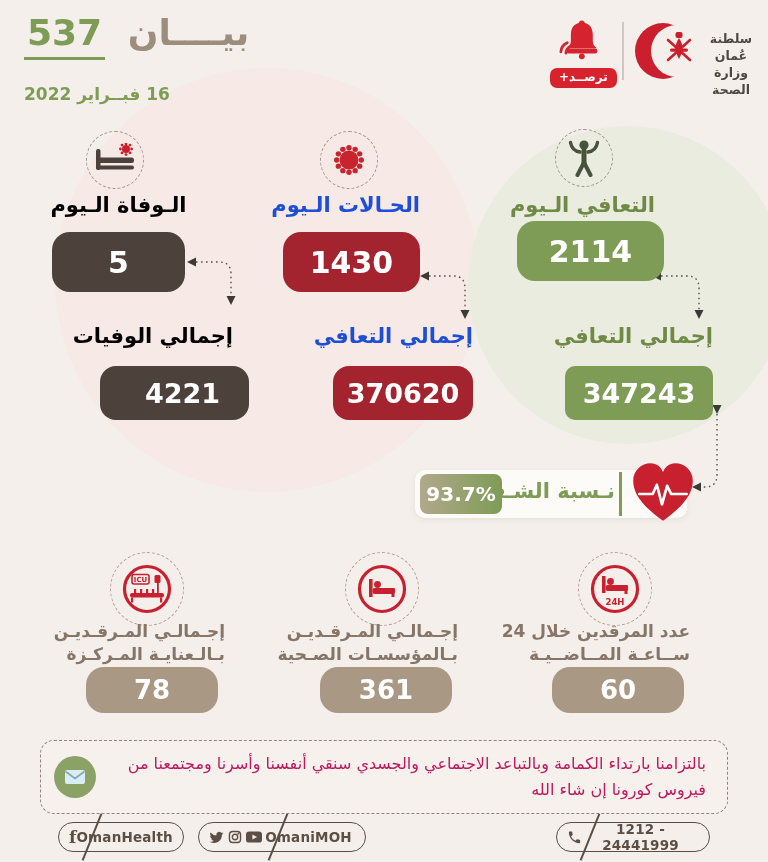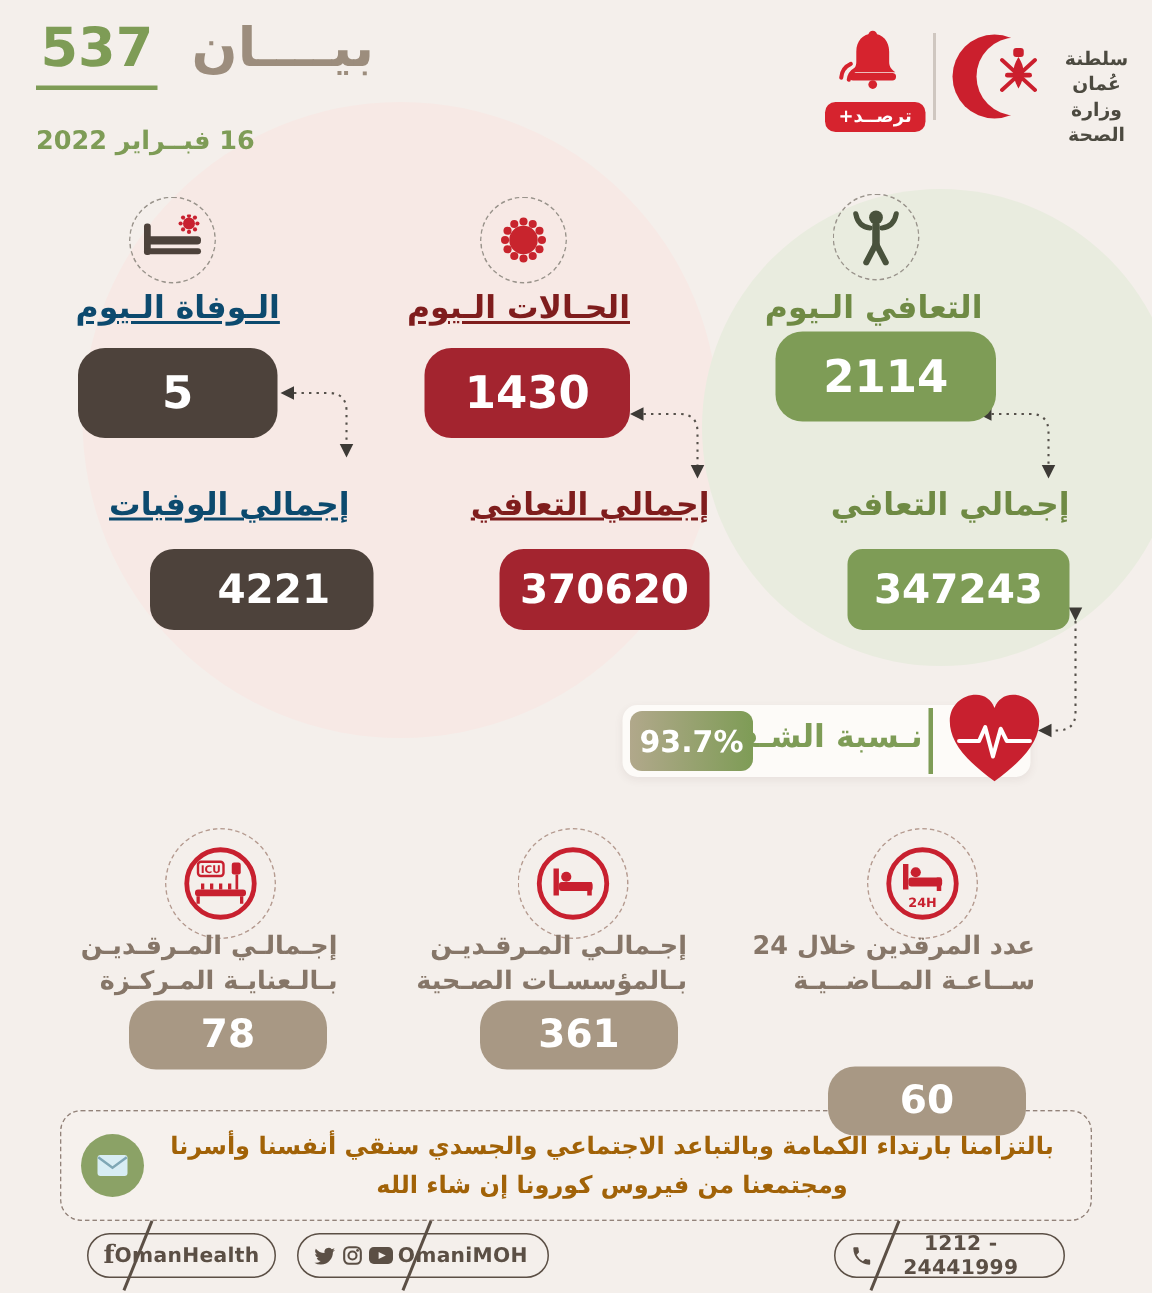--- a/index.html
+++ b/index.html
@@ -28,22 +28,22 @@
   
   .icon-circle{position:absolute;width:56px;height:56px;border:1.6px dashed #9a948c;border-radius:50%;
     display:flex;align-items:center;justify-content:center;z-index:2;background:transparent;}
   .col-label{position:absolute;direction:rtl;text-align:center;font-weight:bold;font-size:21px;
     white-space:nowrap;z-index:2;}
   .badge{position:absolute;border-radius:18px;color:#fff;font-weight:bold;
     display:flex;align-items:center;justify-content:center;z-index:3;}
   .badge-today{height:60px;font-size:30px;}
   .badge-total{height:54px;font-size:27px;border-radius:16px;}
   .c-green{background:#7e9c56;} .t-green{color:#6f8a44;}
-  .c-red{background:#a3242f;} .t-red{color:#7f1d1d;text-decoration:underline;}
-  .c-dark{background:#4d423b;} .t-dark{color:#0c4a6e;text-decoration:underline;}
+  .c-red{background:#a3242f;} .t-red{color:#1d4ed8;}
+  .c-dark{background:#4d423b;} .t-dark{color:#000000;}
   
   .rate-card{left:415px;top:470px;width:272px;height:48px;background:#fdfbf8;border-radius:10px;
     box-shadow:0 2px 6px rgba(90,70,60,.08);z-index:2;}
   .rate-divider{left:619px;top:472px;width:3px;height:44px;background:#7e9c56;z-index:4;}
   .rate-label{left:505px;top:479px;width:110px;direction:rtl;text-align:center;color:#7e9c56;
     font-size:21px;font-weight:bold;white-space:nowrap;z-index:4;}
   .rate-badge{left:420px;top:474px;width:82px;height:40px;border-radius:8px;
     background:linear-gradient(90deg,#b1a88b,#7e9c56);color:#fff;font-size:20px;font-weight:bold;
     display:flex;align-items:center;justify-content:center;direction:ltr;z-index:4;}
   .heart-wrap{left:626px;top:456px;z-index:5;}
@@ -51,22 +51,22 @@
   .icon-circle-lg{position:absolute;width:72px;height:72px;border:1.7px dashed #b59b90;border-radius:50%;
     display:flex;align-items:center;justify-content:center;z-index:2;}
   .hosp-label{position:absolute;direction:rtl;text-align:center;color:#867668;font-weight:bold;
     font-size:17px;line-height:23px;white-space:nowrap;z-index:2;}
   .badge-tan{height:46px;border-radius:18px;background:#a89884;font-size:26px;}
   
   .msg-box{left:40px;top:740px;width:688px;height:74px;border:1.7px dashed #93837a;border-radius:14px;
     background:#f6f1ed;z-index:2;box-sizing:border-box;}
   .msg-env{left:54px;top:756px;width:42px;height:42px;border-radius:50%;background:#8ba266;
     display:flex;align-items:center;justify-content:center;z-index:3;}
-  .msg-text{left:110px;top:751px;width:596px;direction:rtl;text-align:center;color:#a16207;
-    font-size:16px;font-weight:bold;line-height:26px;z-index:3;}
+  .msg-text{left:110px;top:751px;width:596px;direction:rtl;text-align:right;color:#be185d;
+    font-size:16px;font-weight:normal;line-height:26px;z-index:3;}
   
   .pill{position:absolute;top:822px;height:30px;border:1.6px solid #5b4f45;border-radius:17px;
     color:#5b4f45;display:flex;align-items:center;font-weight:bold;font-size:13.5px;
     z-index:2;box-sizing:border-box;padding:0 10px;}
   .pill .slash{position:absolute;width:1.6px;height:50px;background:#5b4f45;top:-11px;
     transform:rotate(22deg);}
   .pill .txt{flex:1;text-align:center;letter-spacing:.2px;}
   .fb-f{font-family:"DejaVu Serif",serif;font-size:17px;font-weight:bold;line-height:1;}
   .icon-row{display:flex;align-items:center;gap:4px;}
   .connectors{position:absolute;left:0;top:0;z-index:1;pointer-events:none;}
@@ -227,21 +227,21 @@
         <rect x="16.6" y="22" width="22.5" height="6" rx="2"></rect>
         <rect x="35.5" y="22" width="3" height="9"></rect>
       </g>
       <text x="26" y="41.5" text-anchor="middle" font-size="8.5" font-weight="bold" fill="#c8202f">24H</text>
     </svg>
   </div>
   <div class="hosp-label" style="left:540px;top:620px;width:150px;">
     <div>عدد المرقدين خلال 24</div>
     <div>ســاعـة المــاضــيـة</div>
   </div>
-  <div class="badge badge-tan" style="left:552px;top:667px;width:132px;margin-top:44px;">60</div>
+  <div class="badge badge-tan" style="left:552px;top:667px;width:132px;">60</div>
 
   <div class="icon-circle-lg" style="left:345px;top:552px;">
     <svg width="52" height="52" viewBox="0 0 52 52">
       <circle cx="26" cy="26" r="22.5" fill="none" stroke="#c8202f" stroke-width="3.2"></circle>
       <g fill="#c8202f">
         <rect x="13" y="16" width="3.6" height="18"></rect>
         <circle cx="21.5" cy="21.5" r="3.4"></circle>
         <rect x="16.6" y="25" width="22.5" height="6" rx="2"></rect>
         <rect x="35.5" y="25" width="3" height="9"></rect>
       </g>

